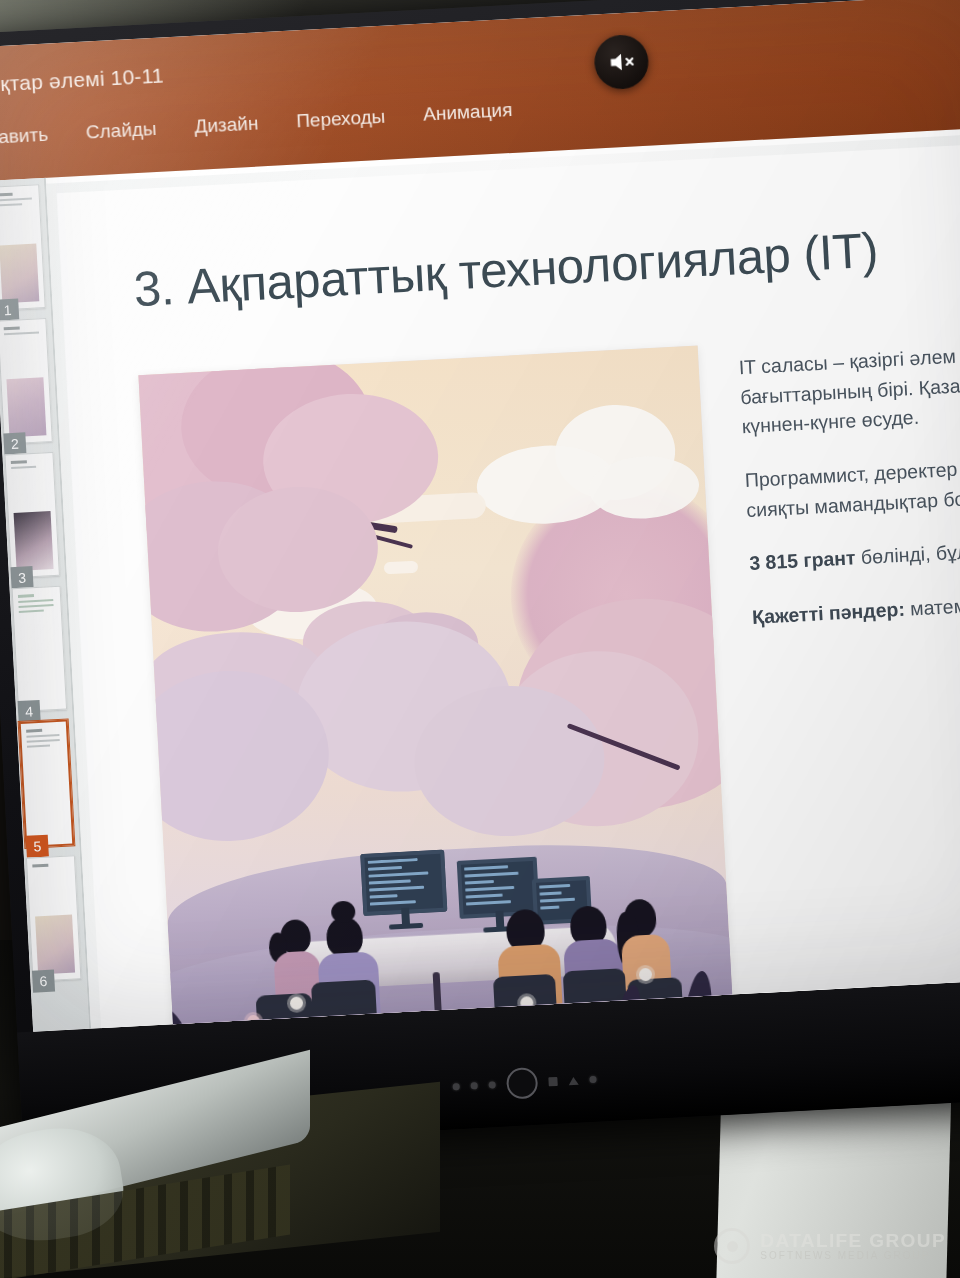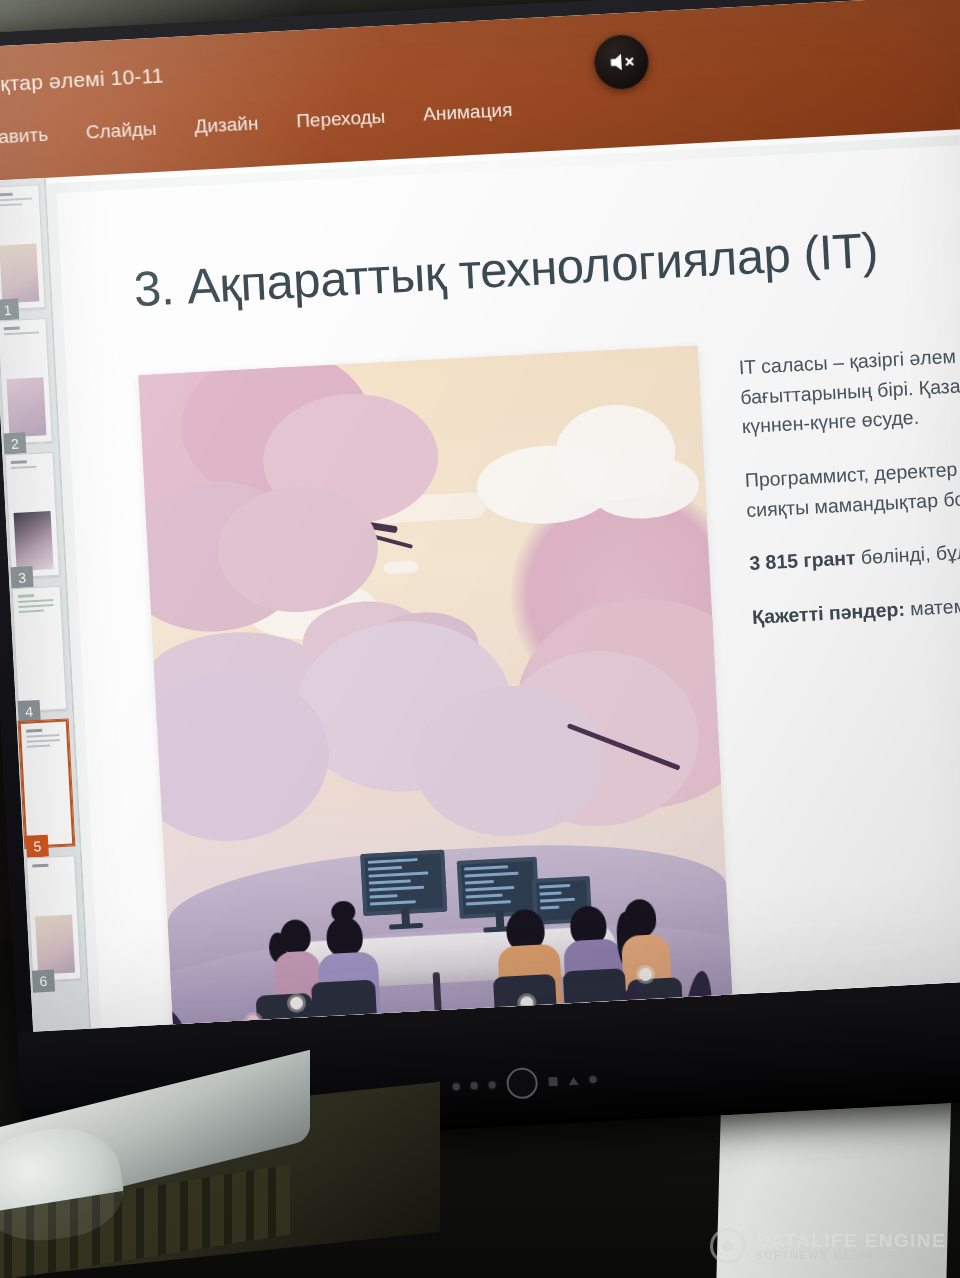--- a/index.html
+++ b/index.html
@@ -454,18 +454,18 @@
   <div class="desk-olive"></div>
   <div class="desk-white-sill"></div>
   <div class="plastic-bag"></div>
   <div class="radiator"></div>
 
   <div class="watermark">
     <div class="wm-logo">
         <i></i>
       </div>
     <div class="wm-txt">
-      <div class="wm-main">DATALIFE ENGINE</div>
+      <div class="wm-main">DATALIFE GROUP</div>
       <div class="wm-sub">SOFTNEWS MEDIA GROUP</div>
     </div>
   </div>
 
 </div>
 
 </body></html>

